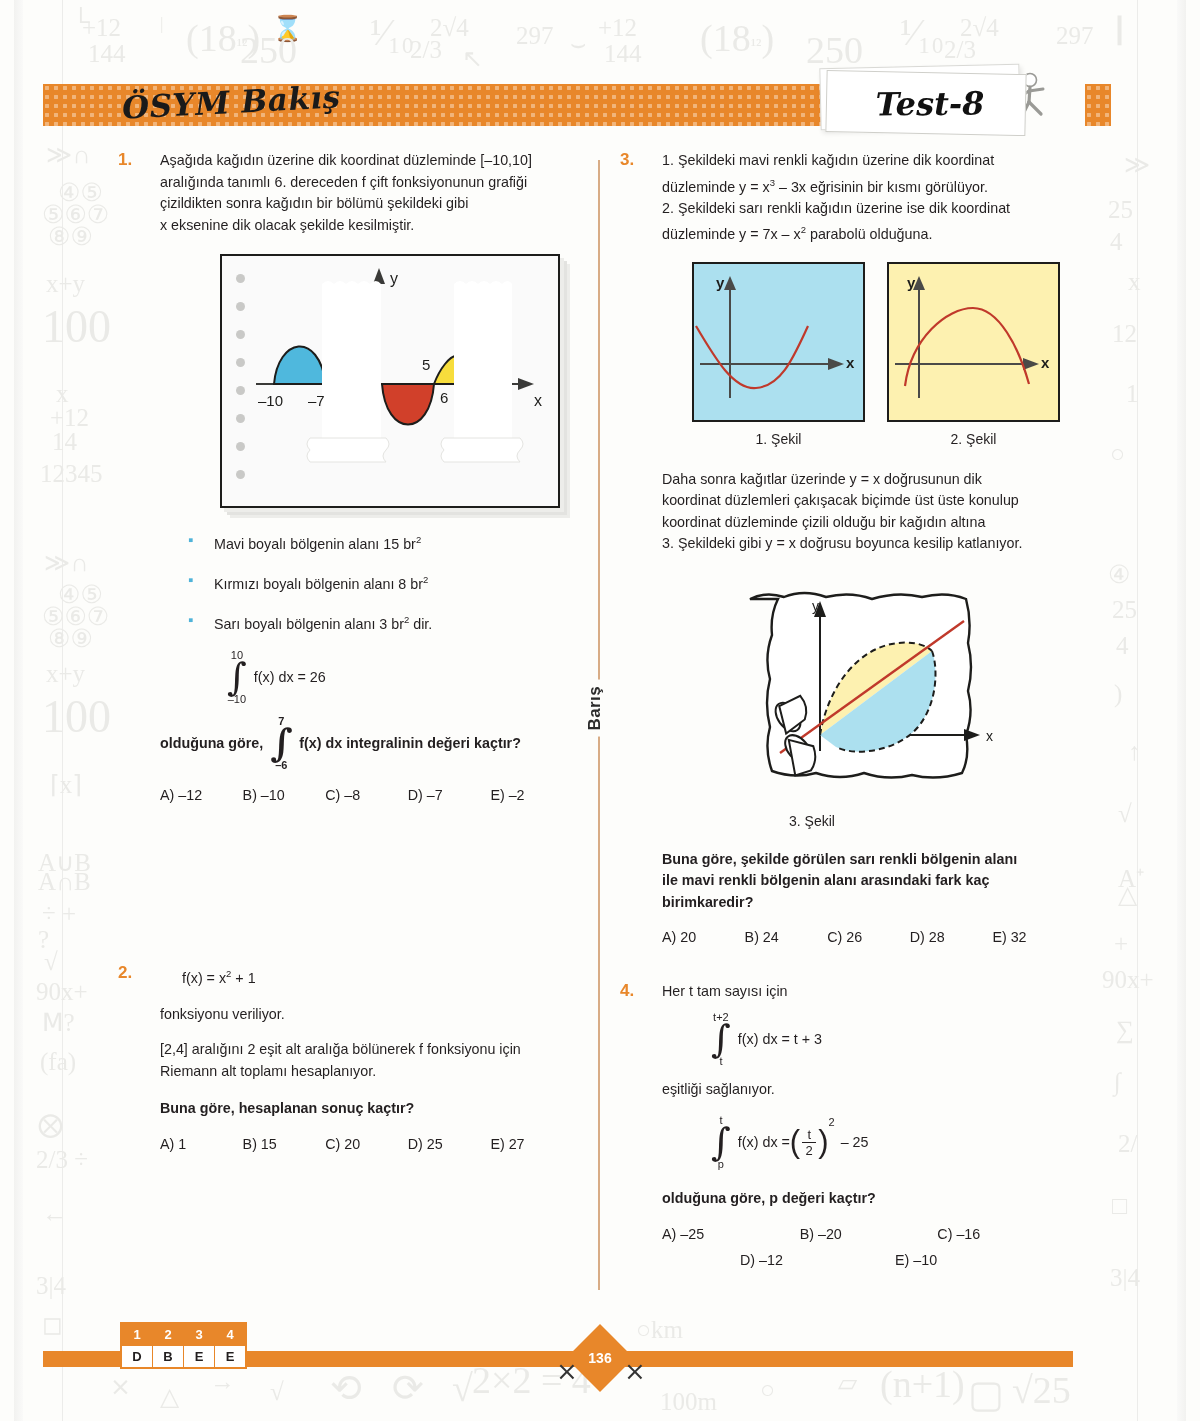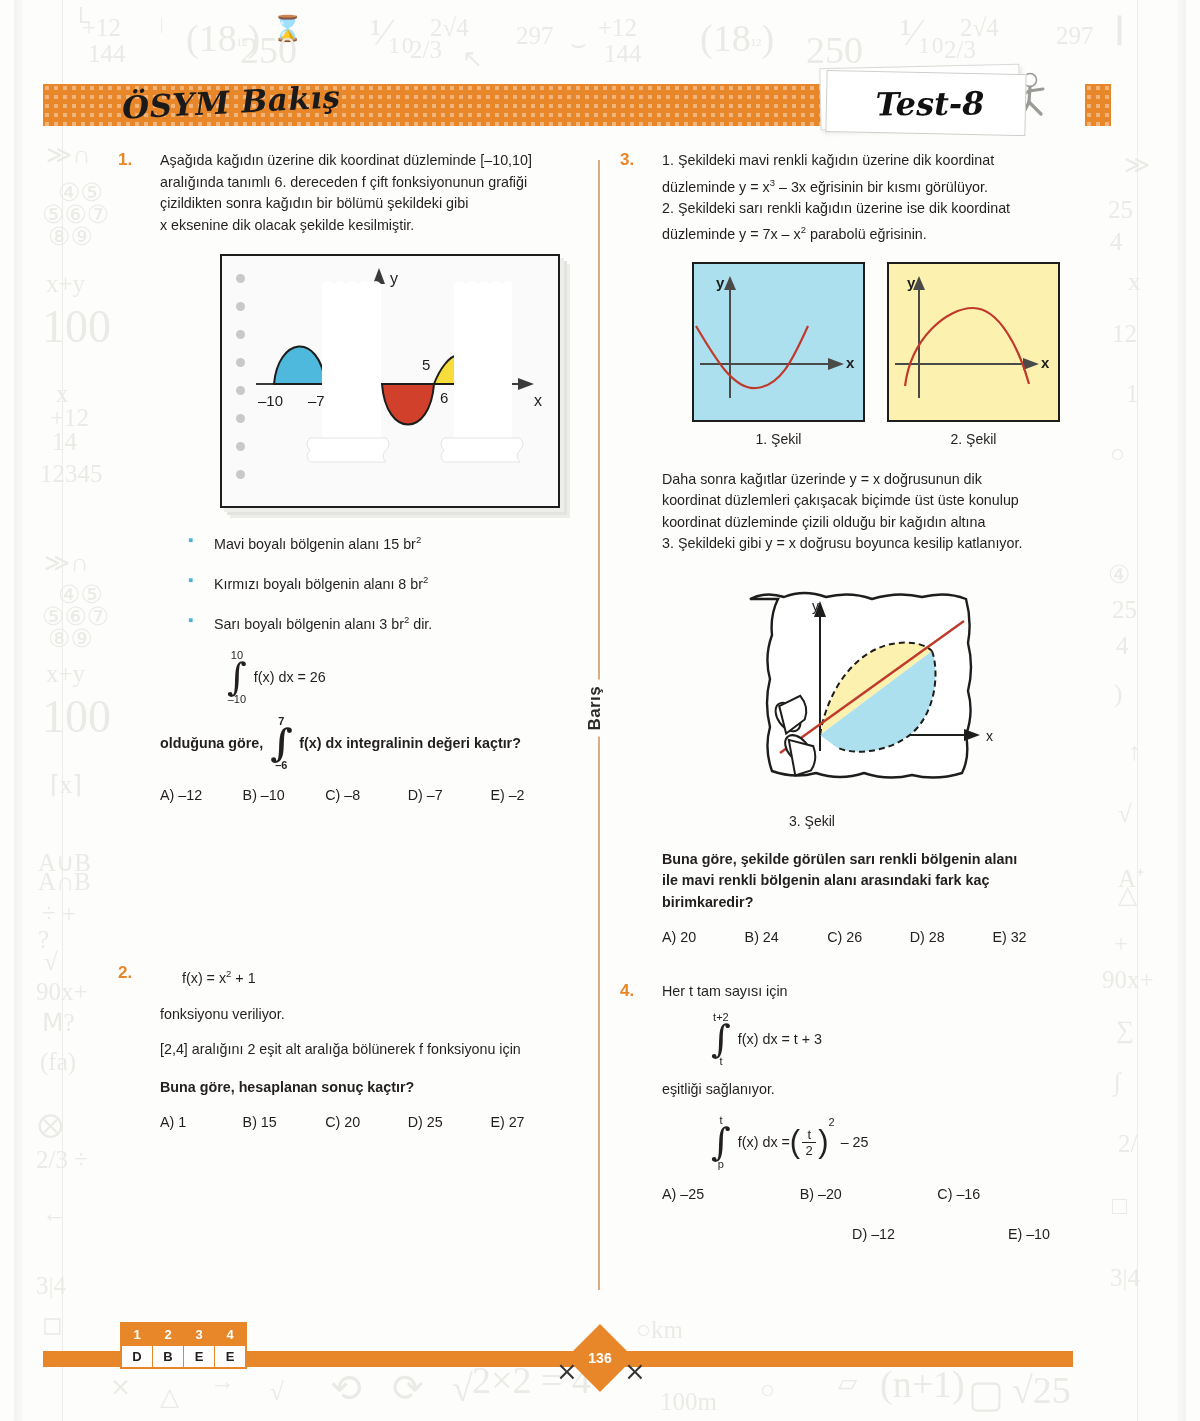--- a/index.html
+++ b/index.html
@@ -108,21 +108,21 @@
   sup{ font-size:9.5px; vertical-align:super; }
 
   .bullets{ margin:14px 0 0 28px; }
   .bullet-row{ display:flex; align-items:flex-start; margin-bottom:16px; }
   .bdot{ color:#4fb3d9; font-size:15px; line-height:19px; width:26px; flex:none; }
   .btext{ font-size:14.3px; line-height:20px; }
 
   .opts{ display:flex; font-size:14.3px; margin-top:16px; }
   .opts .opt{ width:88px; }
   .opts.wide .opt{ width:155px; }
-  .opts.row2{ margin-top:24px; padding-left:78px;text-align:right; }
+  .opts.row2{ margin-top:10px; padding-left:78px; }
 
   
   .intexpr{ display:flex; align-items:center; font-size:14.3px; }
   .intsign{
     position:relative; display:inline-flex;
     flex-direction:column; align-items:center;
     margin:0 7px; 
   }
   .intsign .lim{ font-size:11px; line-height:12px; }
   .intsign .glyph{
@@ -420,41 +420,42 @@
       </div>
     </div>
   </div>
 
   <div class="q" style="margin-top:160px;">
     <div class="qnum">2.</div>
     <div class="qbody">
       <div class="qtext indent" style="margin-top:8px;"><span>f(x) = x</span><sup>2</sup><span> + 1</span></div>
       <div class="qtext" style="margin-top:14px;">fonksiyonu veriliyor.</div>
       <div class="qtext" style="margin-top:14px;">[2,4] aralığını 2 eşit alt aralığa bölünerek f fonksiyonu için</div>
+      <div class="qtext">Riemann alt toplamı hesaplanıyor.</div>
       <div class="qtext bold" style="margin-top:16px;">Buna göre, hesaplanan sonuç kaçtır?</div>
       <div class="opts">
         <span class="opt">A) 1</span>
         <span class="opt">B) 15</span>
         <span class="opt">C) 20</span>
         <span class="opt">D) 25</span>
         <span class="opt">E) 27</span>
       </div>
     </div>
   </div>
 </div>
 
 <div class="col col-right">
 
   <div class="q">
     <div class="qnum">3.</div>
     <div class="qbody">
       <div class="qtext">1. Şekildeki mavi renkli kağıdın üzerine dik koordinat</div>
       <div class="qtext"><span>düzleminde y = x</span><sup>3</sup><span> – 3x eğrisinin bir kısmı görülüyor.</span></div>
       <div class="qtext">2. Şekildeki sarı renkli kağıdın üzerine ise dik koordinat</div>
-      <div class="qtext"><span>düzleminde y = 7x – x</span><sup>2</sup><span> parabolü eğrisinin.</span></div>
+      <div class="qtext"><span>düzleminde y = 7x – x</span><sup>2</sup><span> parabolü olduğuna.</span></div>
 
       <div class="fig2-row">
         <div class="paper blue">
           <svg width="169" height="156" viewBox="0 0 169 156">
             <line x1="6" y1="100" x2="134" y2="100" stroke="#4a4a48" stroke-width="2"></line>
             <polygon points="134,94 150,100 134,106" fill="#4a4a48"></polygon>
             <line x1="36" y1="134" x2="36" y2="26" stroke="#4a4a48" stroke-width="2"></line>
             <polygon points="30,26 36,12 42,26" fill="#4a4a48"></polygon>
             <path d="M2 62 C 22 96, 40 126, 62 124 C 88 122, 100 92, 114 62" fill="none" stroke="#c0392b" stroke-width="2.2"></path>
           </svg>
@@ -557,20 +558,21 @@
         <span class="frac">
           <span class="num">t</span>
           <span class="bar"></span>
           <span class="den">2</span>
         </span>
         <span class="paren">)</span>
         <sup style="font-size:11px; align-self:flex-start; margin-top:2px;">2</sup>
         <span style="margin-left:6px;">– 25</span>
       </div>
 
+      <div class="qtext bold" style="margin-top:18px;">olduğuna göre, p değeri kaçtır?</div>
 
       <div class="opts wide">
         <span class="opt">A) –25</span>
         <span class="opt">B) –20</span>
         <span class="opt">C) –16</span>
       </div>
       <div class="opts wide row2">
         <span class="opt">D) –12</span>
         <span class="opt">E) –10</span>
       </div>

